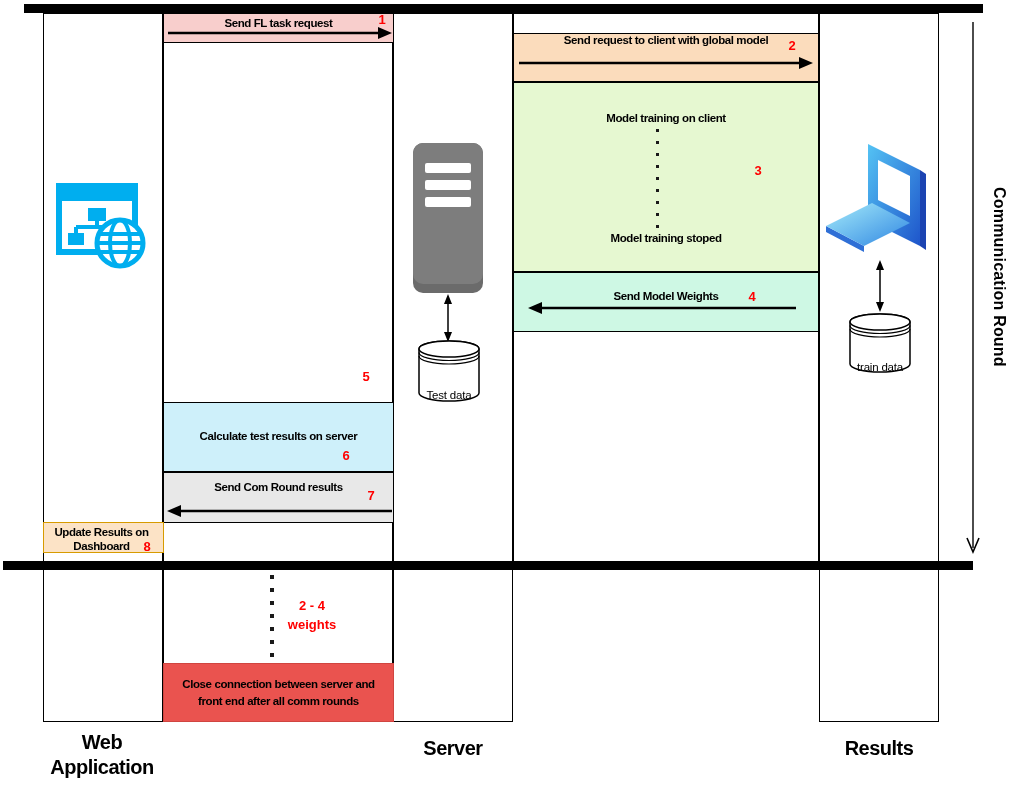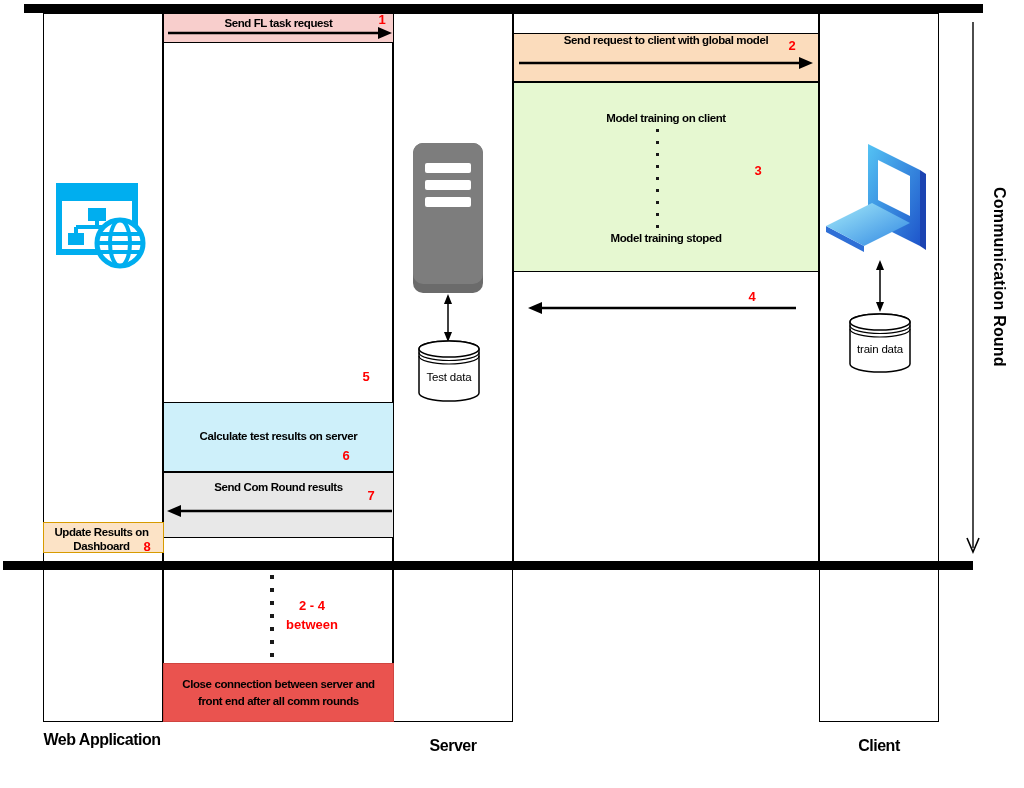--- a/index.html
+++ b/index.html
@@ -15,24 +15,24 @@
   }
   .num{
     position:absolute;color:var(--number-red,#f00);font-weight:bold;font-size:13px;
     width:16px;text-align:center;line-height:14px;letter-spacing:0;
   }
   .dotline{
     position:absolute;width:3px;
     background-image:repeating-linear-gradient(to bottom,#1a1a1a 0 3px,transparent 3px 12px);
   }
   .actor-label{
-    position:absolute;font-weight:bold;font-size:16px;letter-spacing:-0.5px;
+    position:absolute;font-weight:bold;font-size:20px;letter-spacing:-0.5px;
     text-align:center;line-height:1.25;color:#000;
   }
-  .dslabel{position:absolute;font-size:11.5px;text-align:center;letter-spacing:-0.2px;}
+  .dslabel{position:absolute;font-size:11.5px;text-align:center;letter-spacing:-0.2px;margin-top:18px;}
   .loopnote{
     position:absolute;left:272px;top:596px;width:80px;text-align:center;
     color:var(--number-red,#f00);font-weight:bold;font-size:13px;line-height:19px;
   }
   .commlabel{
     position:absolute;left:986px;top:184px;height:185px;width:26px;
     writing-mode:vertical-rl;display:flex;align-items:center;justify-content:center;
     font-weight:bold;font-size:16px;letter-spacing:0.2px;
   }
   svg{display:block;}
@@ -67,54 +67,57 @@
   </svg>
   <span class="num" style="left:784px;top:39px;">2</span>
 
   <div class="box" style="left:513px;top:82px;width:306px;height:190px;background:var(--light-green);">
     <div style="position:absolute;left:0;top:29px;width:100%;">Model training on client</div>
     <div style="position:absolute;left:0;top:149px;width:100%;">Model training stoped</div>
   </div>
   <div class="dotline" style="left:656px;top:129px;height:101px;"></div>
   <span class="num" style="left:750px;top:164px;">3</span>
 
+  <div class="box" style="left:513px;top:272px;width:306px;height:60px;background:var(--mint);padding-top:17px;">
+    <span>Send Model Weights</span>
+  </div>
   <svg class="absvg" style="left:528px;top:302px;" width="268" height="12">
     <line x1="12" y1="6" x2="268" y2="6" stroke="#000" stroke-width="2.5"></line>
     <polygon points="14,0 0,6 14,12" fill="#000"></polygon>
   </svg>
   <span class="num" style="left:744px;top:290px;">4</span>
 
   <span class="num" style="left:358px;top:370px;">5</span>
 
   <div class="box" style="left:163px;top:402px;width:231px;height:70px;background:var(--cyan);padding-top:27px;">
     <span>Calculate test results on server</span>
   </div>
   <span class="num" style="left:338px;top:449px;">6</span>
 
-  <div class="box" style="left:163px;top:472px;width:231px;height:66px;background:var(--gray);padding-top:8px;">
+  <div class="box" style="left:163px;top:472px;width:231px;height:51px;background:var(--gray);padding-top:8px;">
     <span>Send Com Round results</span>
   </div>
   <svg class="absvg" style="left:167px;top:505px;" width="225" height="12">
     <line x1="12" y1="6" x2="225" y2="6" stroke="#000" stroke-width="2.5"></line>
     <polygon points="14,0 0,6 14,12" fill="#000"></polygon>
   </svg>
   <span class="num" style="left:363px;top:489px;">7</span>
 
   <div class="box" style="left:43px;top:522px;width:121px;height:31px;background:var(--peach-light);border:1.5px solid var(--orange-border);padding:2px 6px 0 2px;line-height:1.25;">
     <span>Update Results on Dashboard</span>
   </div>
   <span class="num" style="left:139px;top:540px;">8</span>
 
   <div class="bar" style="left:24px;top:4px;width:959px;height:9px;"></div>
   <div class="bar" style="left:3px;top:561px;width:970px;height:9px;"></div>
 
   <div class="dotline" style="left:270px;top:575px;height:88px;width:4px;background-image:repeating-linear-gradient(to bottom,#1a1a1a 0 4px,transparent 4px 13px);"></div>
   <div class="loopnote">
     <div>2 - 4</div>
-    <div>between</div>
+    <div>weights</div>
   </div>
 
   <div class="box" style="left:163px;top:663px;width:231px;height:59px;background:var(--red-box);border:1px solid #d04540;display:flex;align-items:center;justify-content:center;">
     <span style="display:inline-block;width:210px;line-height:1.4;">Close connection between server and front end after all comm rounds</span>
   </div>
 
   <svg class="absvg" style="left:56px;top:183px;" width="92" height="88" viewBox="0 0 92 88">
     <rect x="3" y="3" width="76" height="66" fill="#fff" stroke="var(--icon-blue)" stroke-width="6"></rect>
     <rect x="0" y="0" width="82" height="18" fill="var(--icon-blue)"></rect>
     <rect x="32" y="25" width="18" height="13" fill="var(--icon-blue)"></rect>
@@ -181,15 +184,15 @@
   <span class="dslabel" style="left:848px;top:343px;width:64px;">train data</span>
 
   <svg class="absvg" style="left:965px;top:20px;" width="16" height="534" viewBox="0 0 16 534">
     <line x1="8" y1="2" x2="8" y2="528" stroke="#000" stroke-width="1.4"></line>
     <polyline points="2,518 8,532 14,518" fill="none" stroke="#000" stroke-width="1.6"></polyline>
   </svg>
   <div class="commlabel">Communication Round</div>
 
   <div class="actor-label" style="left:32px;top:730px;width:140px;">Web Application</div>
   <div class="actor-label" style="left:393px;top:736px;width:120px;">Server</div>
-  <div class="actor-label" style="left:819px;top:736px;width:120px;">Client</div>
+  <div class="actor-label" style="left:819px;top:736px;width:120px;">Results</div>
 
 </div>
 
 </body></html>

